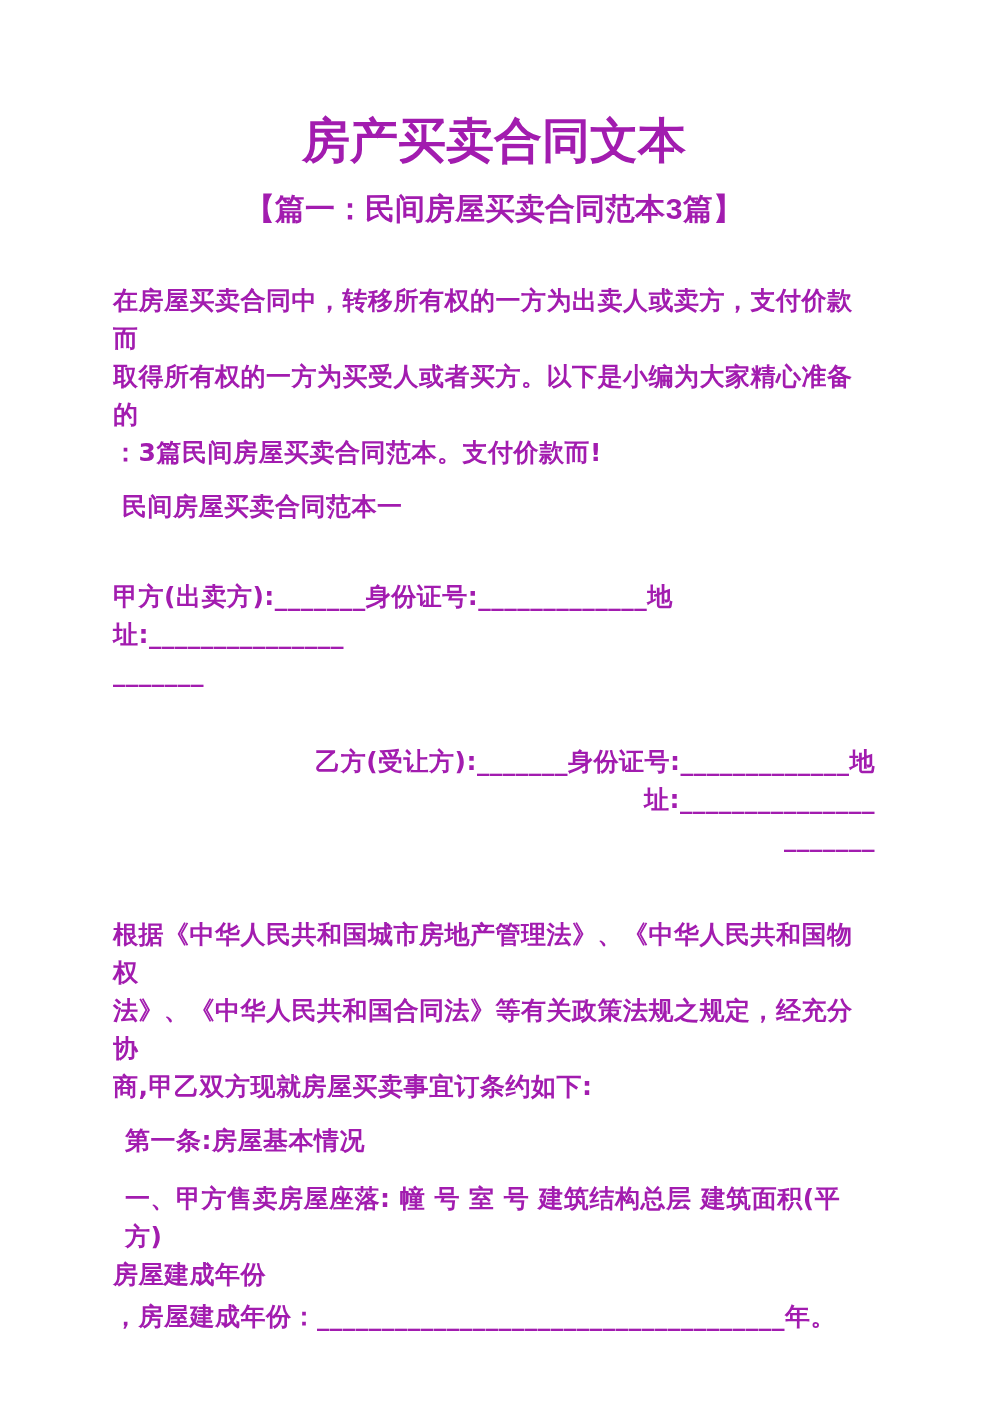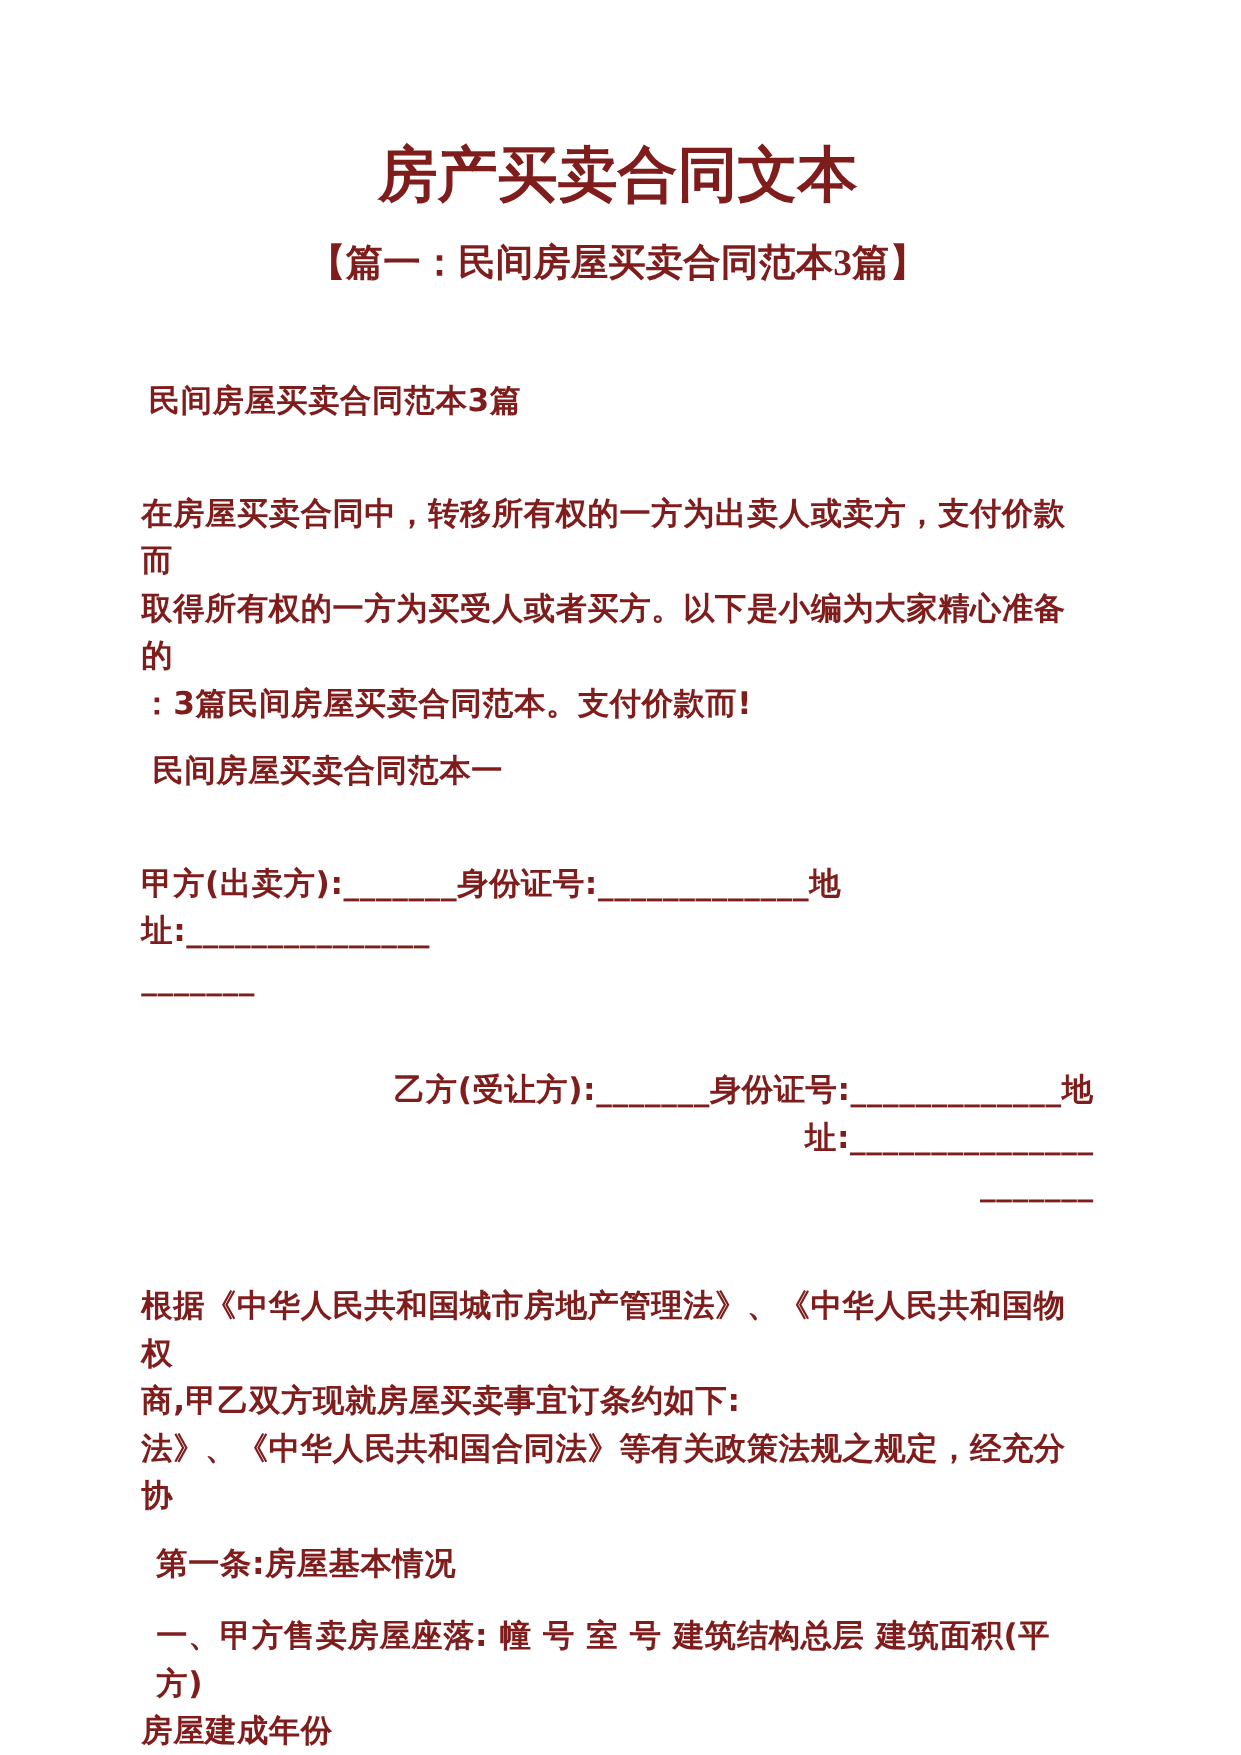--- a/index.html
+++ b/index.html
@@ -5,21 +5,21 @@
   html, body {
     margin: 0;
     padding: 0;
     background: #ffffff;
   }
   .page {
     position: relative;
     width: 993px;
     height: 1404px;
     background: #ffffff;
-    color: #7f1d1d;
+    color: #a21caf;
     overflow: hidden;
     font-family: "Liberation Sans", sans-serif;
   }
   .content {
     position: absolute;
     left: 113px;
     top: 0;
     width: 762px;
   }
   .doc-title {
@@ -27,21 +27,21 @@
     text-align: center;
     font-family: "DejaVu Serif", "Liberation Serif", serif;
     font-weight: 700;
     font-size: 48px;
     line-height: 60px;
     white-space: pre-wrap;
   }
   .doc-subtitle {
     margin: 22px 0 0 0;
     text-align: center;
-    font-family: Liberation Serif, serif;
+    font-family: Liberation Mono, monospace;
     font-weight: 700;
     font-size: 30px;
     line-height: 38px;
     white-space: pre-wrap;
   }
   .block {
     font-family: "DejaVu Sans", "Liberation Sans", sans-serif;
     font-weight: 700;
     font-size: 25px;
   }
@@ -68,23 +68,20 @@
 </head>
 <body>
 
 <div class="page">
   <div class="content">
 
     <h1 class="doc-title">房产买卖合同文本</h1>
 
     <h2 class="doc-subtitle">【篇一：民间房屋买卖合同范本3篇】</h2>
 
-    <div class="block m1">
-      <div class="line ind6">民间房屋买卖合同范本3篇</div>
-    </div>
 
     <div class="block m2">
       <div class="line">在房屋买卖合同中，转移所有权的一方为出卖人或卖方，支付价款而</div>
       <div class="line">取得所有权的一方为买受人或者买方。以下是小编为大家精心准备的</div>
       <div class="line">：3篇民间房屋买卖合同范本。支付价款而!</div>
     </div>
 
     <div class="block m3">
       <div class="line ind9">民间房屋买卖合同范本一</div>
     </div>
@@ -94,22 +91,22 @@
       <div class="line">_______</div>
     </div>
 
     <div class="block m5">
       <div class="line">乙方(受让方):_______身份证号:_____________地址:_______________</div>
       <div class="line">_______</div>
     </div>
 
     <div class="block m6">
       <div class="line">根据《中华人民共和国城市房地产管理法》、《中华人民共和国物权</div>
+      <div class="line">法》、《中华人民共和国合同法》等有关政策法规之规定，经充分协</div>
       <div class="line">商,甲乙双方现就房屋买卖事宜订条约如下:</div>
-      <div class="line">法》、《中华人民共和国合同法》等有关政策法规之规定，经充分协</div>
     </div>
 
     <div class="block m7">
       <div class="line ind12">第一条:房屋基本情况</div>
     </div>
 
     <div class="block m8">
       <div class="line ind12">一、甲方售卖房屋座落: 幢 号 室 号 建筑结构总层 建筑面积(平方)</div>
       <div class="line">房屋建成年份</div>
     </div>

